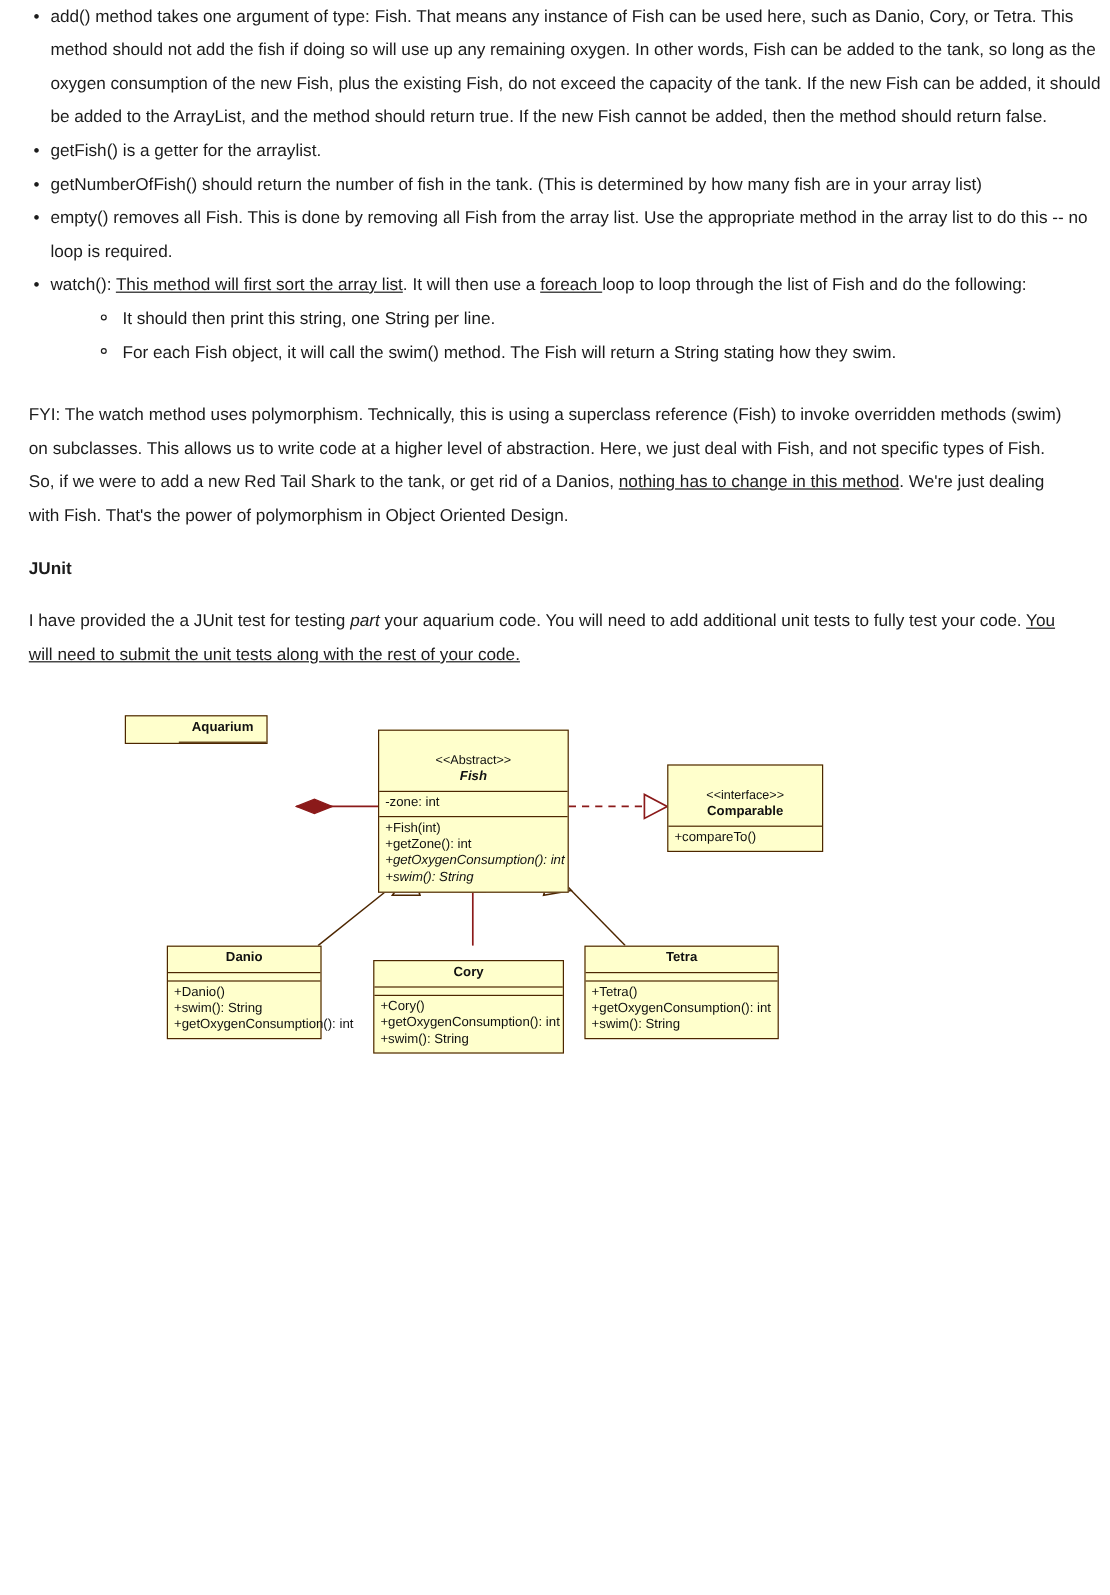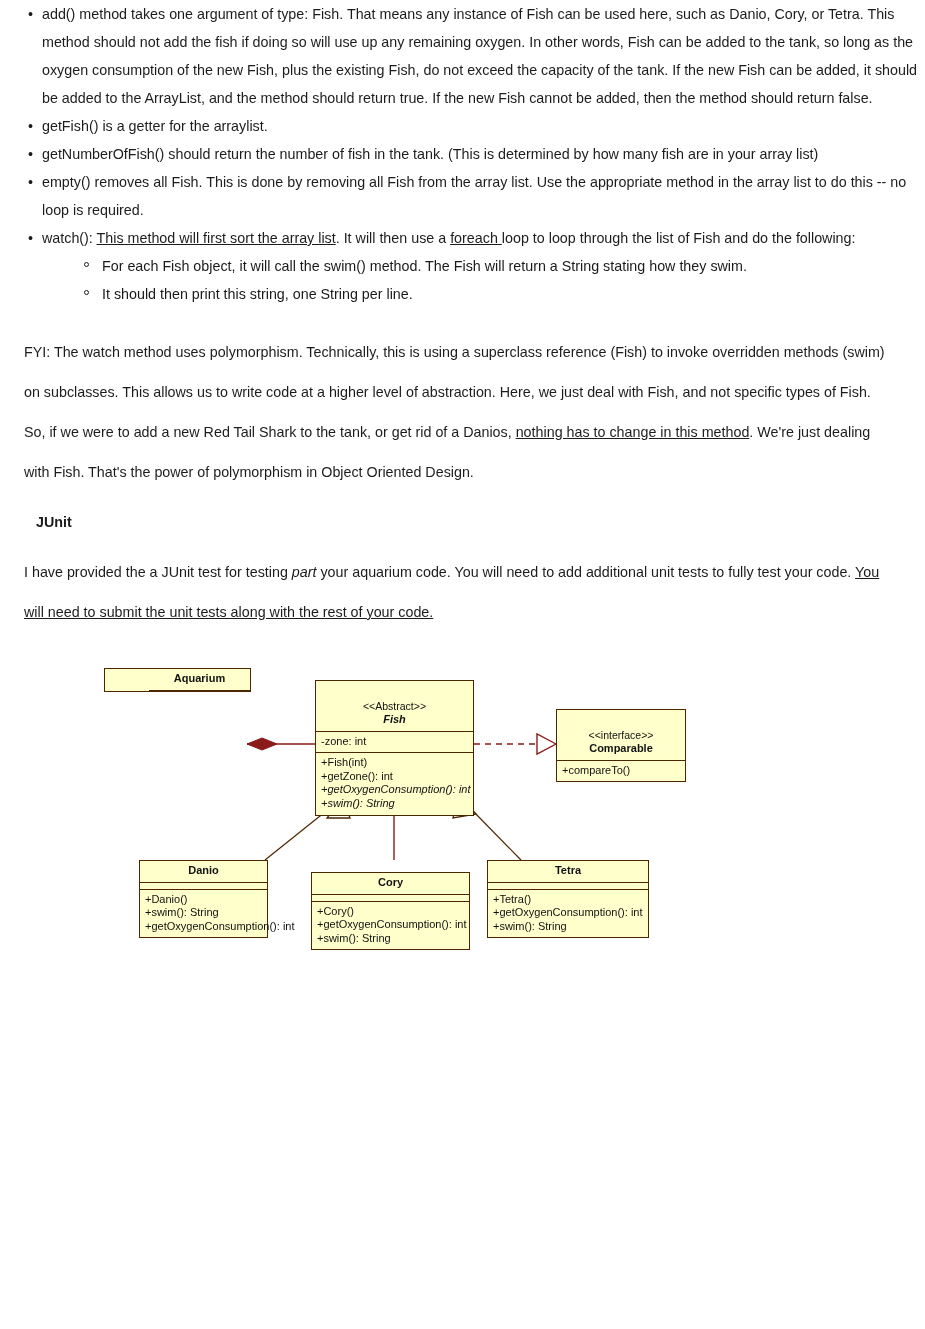--- a/index.html
+++ b/index.html
@@ -58,31 +58,31 @@
     top: 10px;
     width: 5px;
     height: 5px;
     border: 1px solid #1c1c1c;
     border-radius: 50%;
     box-sizing: border-box;
   }
 
   .para {
     font-size: 14.3px;
-    line-height: 40px;
+    line-height: 28px;
     color: #1c1c1c;
     padding-left: 24px;
     padding-right: 35px;
   }
   .section-head {
     font-size: 14.3px;
     line-height: 28px;
     font-weight: bold;
     color: #1c1c1c;
-    padding-left: 36px;
+    padding-left: 24px;
   }
   .u { text-decoration: underline; }
   .iu { font-style: italic; }
 
   .spacer-24 { height: 24px; }
   .spacer-16 { height: 16px; }
 
   
   #uml-diagram {
     position: relative;
@@ -145,22 +145,22 @@
 
   <ul class="bullets" id="bullet-list">
   <li><span class="bullet-dot">•</span><span>add() method takes one argument of type: Fish.   That means any instance of Fish can be used here, such as Danio, Cory, or Tetra.  This method should not add the fish if doing so will use up any remaining oxygen.   In other words, Fish can be added to the tank, so long as the oxygen consumption of the new Fish, plus the existing Fish, do not exceed the capacity of the tank.  If the new Fish can be added, it should be added to the ArrayList, and the method should return true.  If the new Fish cannot be added, then the method should return false.</span></li>
       <li><span class="bullet-dot">•</span><span>getFish() is a getter for the arraylist.</span></li>
       <li><span class="bullet-dot">•</span><span>getNumberOfFish() should return the number of fish in the tank.  (This is determined by how many fish are in your array list)</span></li>
       <li><span class="bullet-dot">•</span><span>empty() removes all Fish.  This is done by removing all Fish from the array list.  Use the appropriate method in the array list to do this -- no loop is required.</span></li>
       <li><span class="bullet-dot">•</span><span>watch():  </span><span class="u">This method will first sort the array list</span><span>.  It will then use a </span><span class="u">foreach </span><span>loop  to loop through the list of Fish and do the  following:</span></li>
     </ul>
 
   <ul class="subbullets" id="subbullet-list">
-  <li><span class="bullet-ring"></span><span>For each Fish object, it will call the swim() method.   The Fish will return a String stating how they swim.</span></li>
-      <li><span class="bullet-ring"></span><span>It should then print this string, one String per line.</span></li>
+  <li><span class="bullet-ring"></span><span>It should then print this string, one String per line.</span></li>
+      <li><span class="bullet-ring"></span><span>For each Fish object, it will call the swim() method.   The Fish will return a String stating how they swim.</span></li>
     </ul>
 
   <div class="spacer-24"></div>
 
   <p class="para" id="fyi-paragraph" style="margin:0;"><span>FYI:  The watch method uses polymorphism.  Technically, this is using a superclass reference (Fish) to invoke overridden methods (swim) on subclasses.  This allows us to write code at a higher level of abstraction.  Here, we just deal with Fish, and not specific types of Fish.  So, if we were to add a new Red Tail Shark to the tank, or get rid of a Danios, </span><span class="u">nothing has to change in this method</span><span>.  We're just dealing with Fish.  That's the power of polymorphism in Object Oriented Design.</span></p>
 
   <div class="spacer-16"></div>
 
   <div class="section-head">JUnit</div>
 
@@ -181,21 +181,21 @@
       <line x1="265" y1="982" x2="330" y2="930" stroke="#4d2600" stroke-width="1.2" transform="translate(0,-790)"></line>
       <polygon points="343,918 327,940 350,940" fill="#ffffff" stroke="#4d2600" stroke-width="1.3" transform="translate(0,-790)"></polygon>
 
       <line x1="394" y1="982" x2="394" y2="935" stroke="#8b1a1a" stroke-width="1.4" transform="translate(0,-790)"></line>
       <polygon points="394,917 384,937 404,937" fill="#ffffff" stroke="#4d2600" stroke-width="1.3" transform="translate(0,-790)"></polygon>
 
       <line x1="521" y1="982" x2="472" y2="932" stroke="#4d2600" stroke-width="1.2" transform="translate(0,-790)"></line>
       <polygon points="459,918 453,940 476,936" fill="#ffffff" stroke="#4d2600" stroke-width="1.3" transform="translate(0,-790)"></polygon>
     </svg>
 
-    <div class="uml-box" style="left:104px; top:0px; width:147px;padding-left:44px;">
+    <div class="uml-box" style="left:104px; top:0px; width:119px;padding-left:44px;">
       <div class="uml-head">
         <span class="cname">Aquarium</span>
       </div>
     </div>
 
     <div class="uml-box" style="left:315px; top:12px; width:159px;">
       <div class="uml-head">
         <span class="stereo">&lt;&lt;Abstract&gt;&gt;</span>
         <span class="cname abstract">Fish</span>
       </div>

